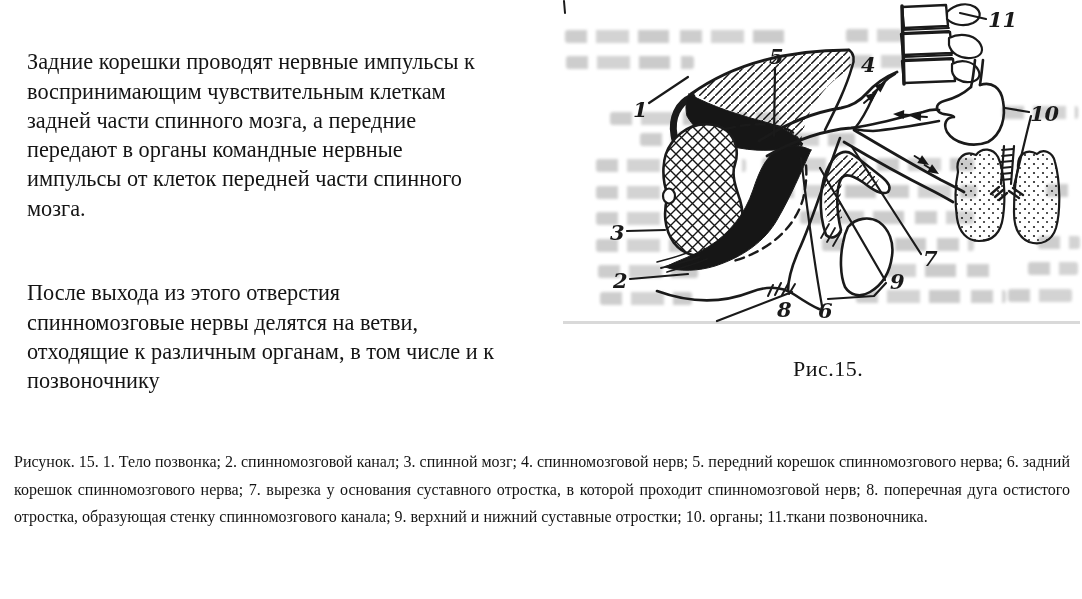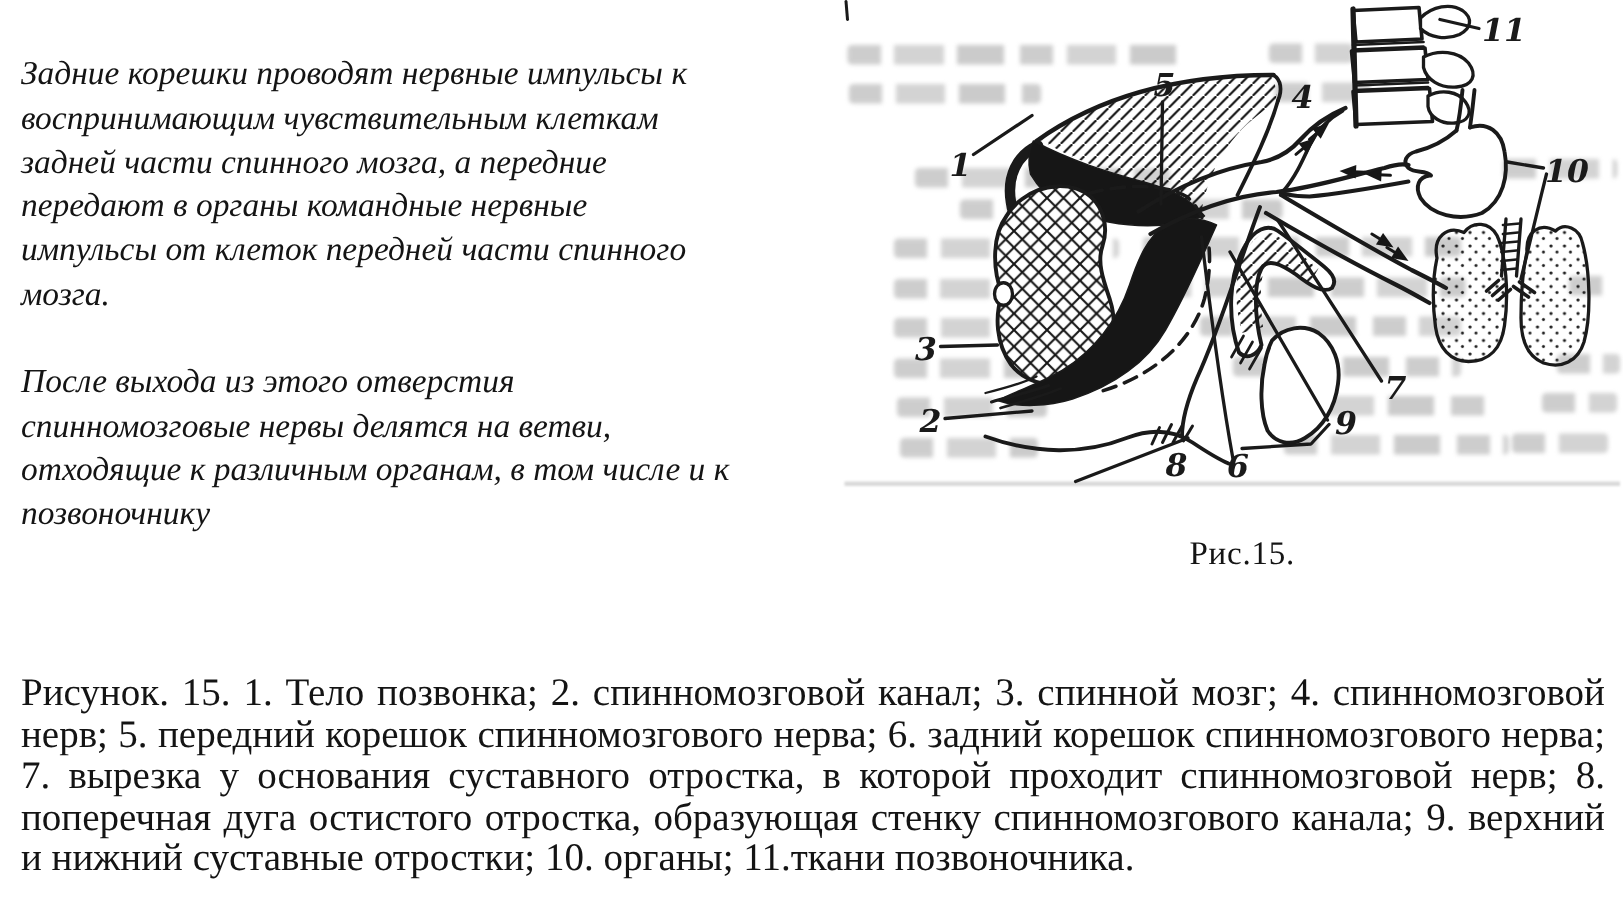--- a/index.html
+++ b/index.html
@@ -1,24 +1,24 @@
 <!DOCTYPE html>
 <html><head>
 <meta charset="utf-8">
 <style>
   html,body{margin:0;padding:0;background:#ffffff;}
   .page{position:relative;width:1082px;height:599px;background:#ffffff;overflow:hidden;
         font-family:"Liberation Serif",serif;color:#141414;}
   .left-text{position:absolute;left:14px;top:5px;width:552px;
              font-size:22.3px;line-height:29.3px;white-space:pre-line;}
-  .left-text p{margin:0;padding:0;font-style:italic;}
+  .left-text p{margin:13px;padding:0;}
   .figure-svg{position:absolute;left:555px;top:0;width:527px;height:345px;}
   .fig-caption{position:absolute;left:793px;top:356px;font-size:22px;letter-spacing:.5px;}
   .legend{position:absolute;left:14px;top:448px;width:1056px;
-          font-size:26px;line-height:27.6px;text-align:justify;}
+          font-size:16px;line-height:27.6px;text-align:justify;}
   .bleed-layer{position:absolute;left:0;top:0;width:1082px;height:599px;}
   .bleed-line{position:absolute;height:13px;border-radius:3px;opacity:.5;filter:blur(1.4px);
      background:repeating-linear-gradient(90deg,#9d9d9d 0 22px,transparent 22px 31px,
        #a8a8a8 31px 64px,transparent 64px 73px,#989898 73px 104px,transparent 104px 115px);}
   .bleed-rule{position:absolute;left:563px;top:321px;width:517px;height:2.5px;
      background:#d9d9d9;filter:blur(.6px);}
   .fig-num{font-family:"DejaVu Serif",serif;font-style:italic;font-weight:600;
            font-size:21px;fill:#1a1a1a;}
 </style>
 </head>

